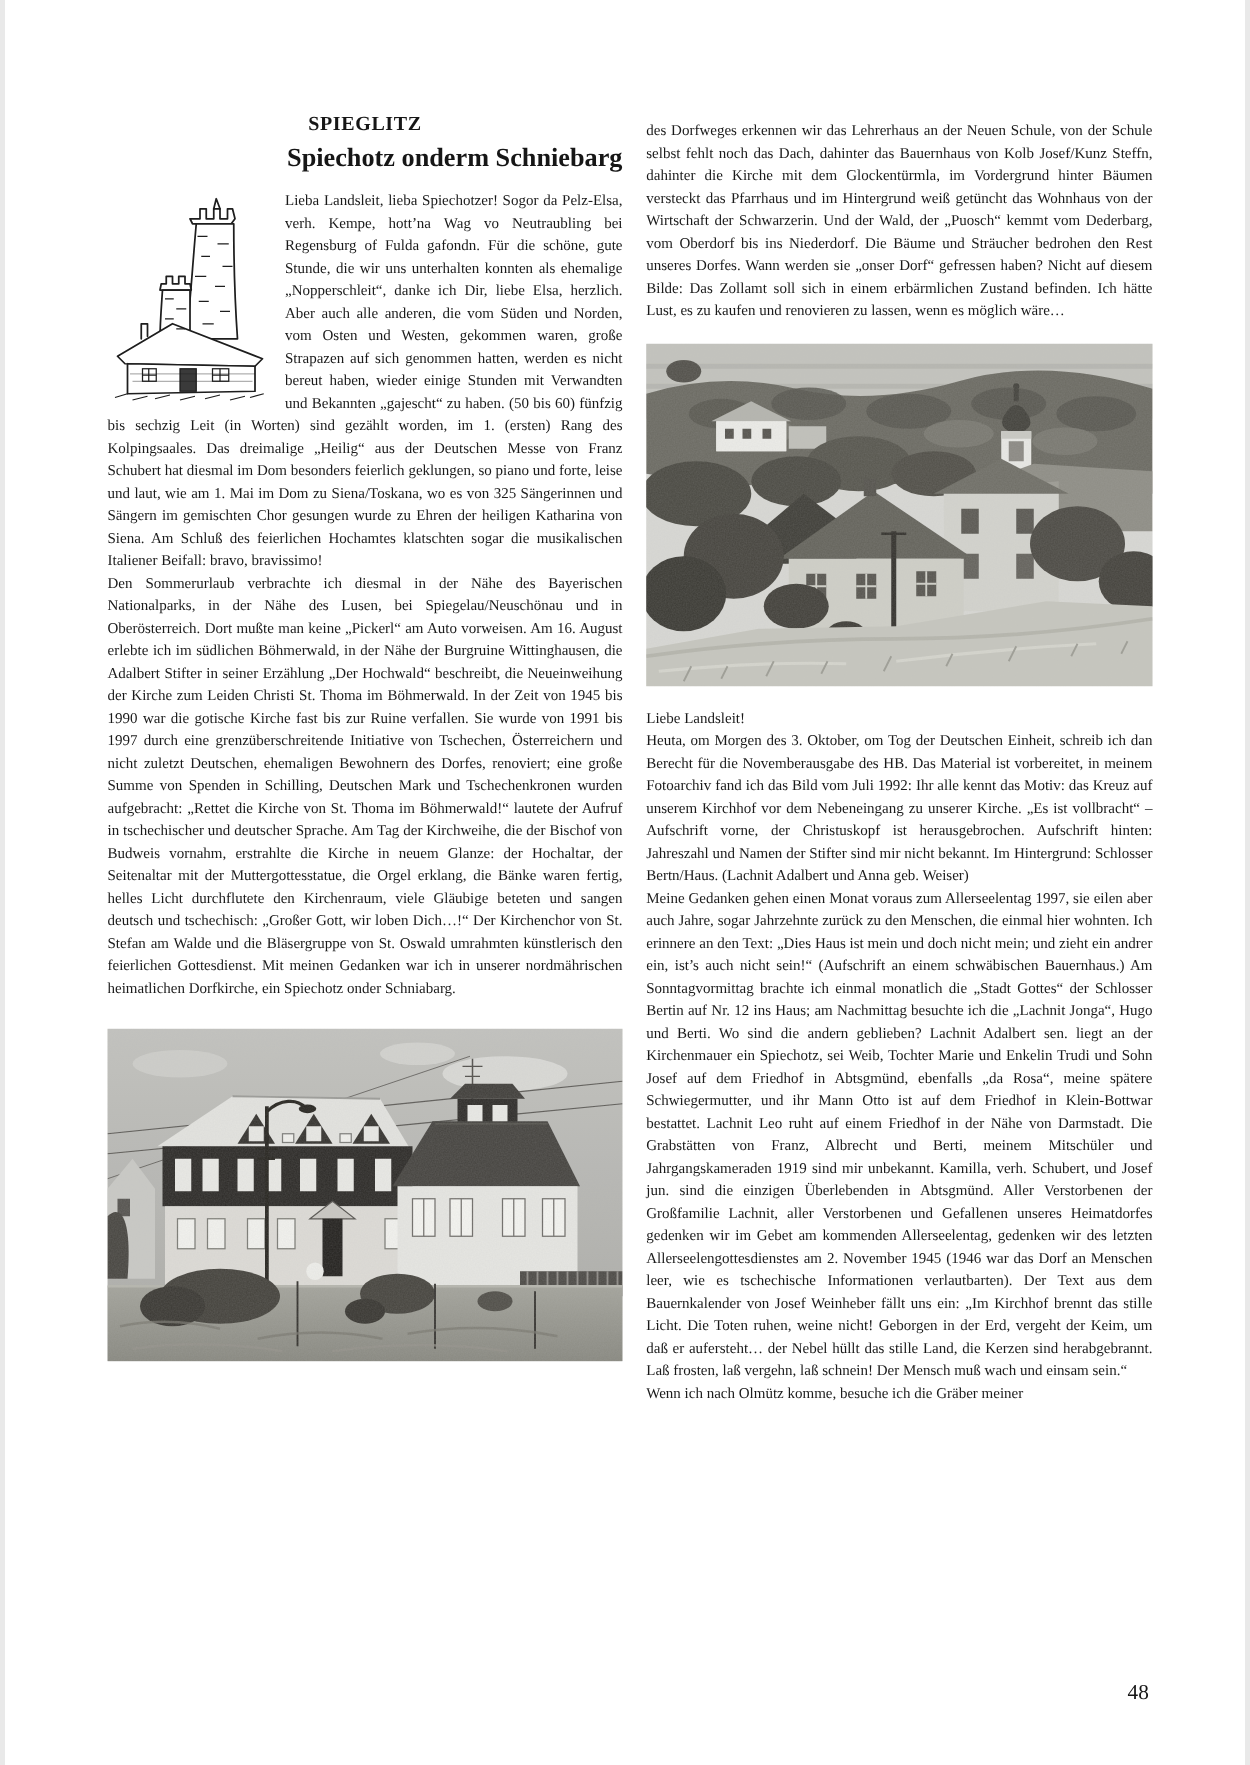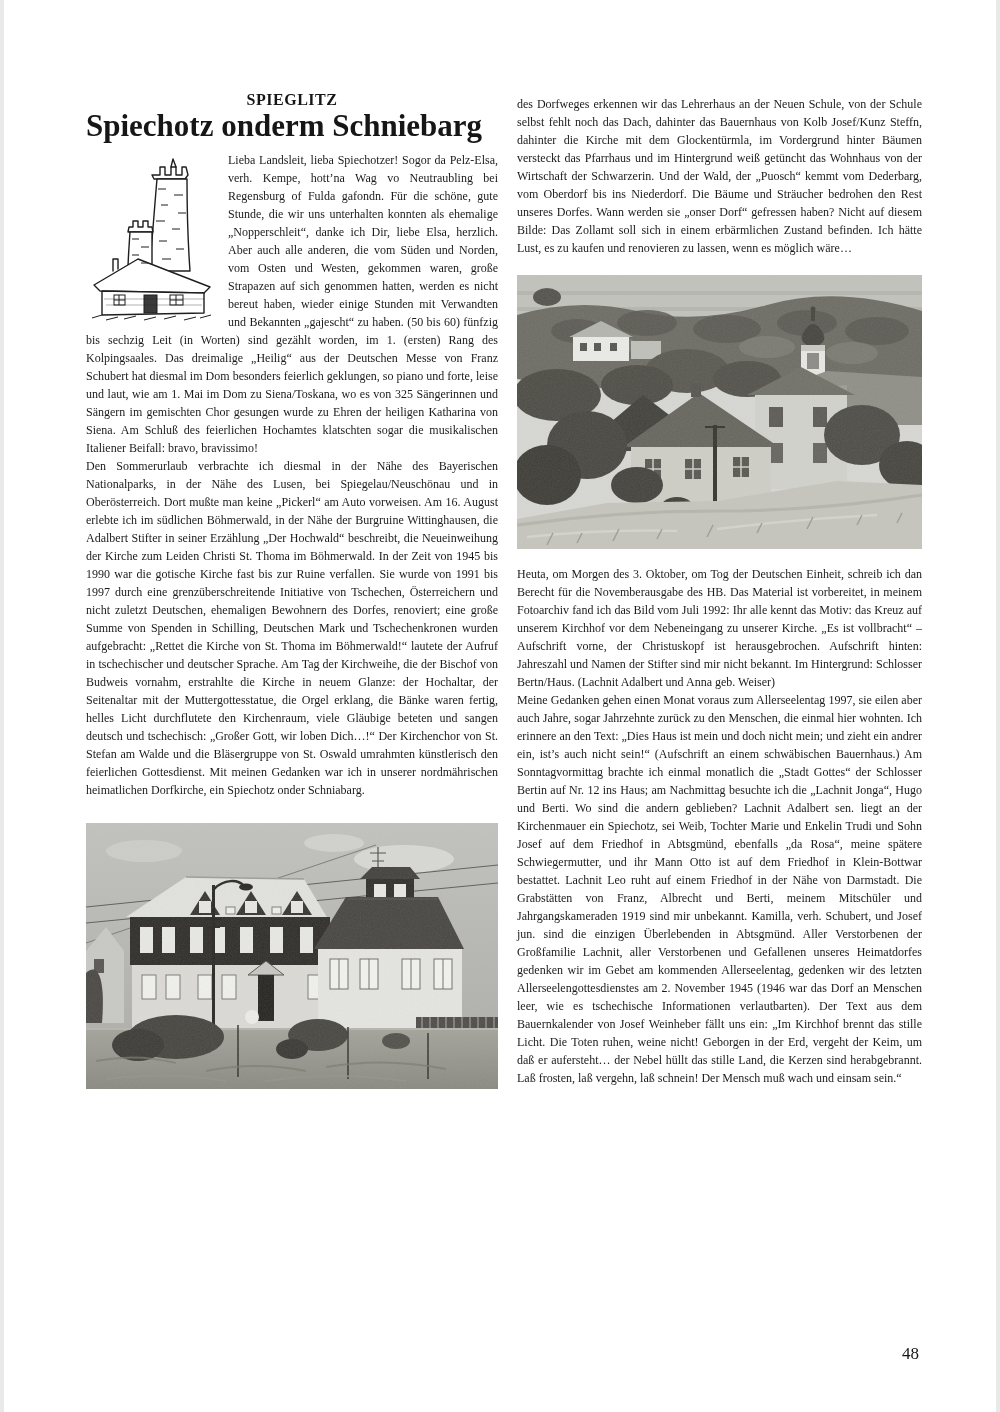--- a/index.html
+++ b/index.html
@@ -9,21 +9,21 @@
     font-family:"Liberation Serif","DejaVu Serif",serif;color:#161616;
   }
   .col{position:absolute;}
   .col-left{left:82px;top:90px;width:412px;}
   .col-right{left:513px;top:95px;width:405px;}
   .kicker{
     text-align:center;font-weight:bold;font-size:16px;line-height:19px;
     letter-spacing:0.5px;margin:0;
   }
   .title{
-    text-align:left;font-weight:bold;font-size:31px;line-height:26px;
+    text-align:right;font-weight:bold;font-size:21px;line-height:26px;
     margin:4px 0 12px 0;
   }
   p.body{
     margin:0;font-size:12px;line-height:18px;text-align:justify;
     color:#1a1a1a;
   }
   .illu-float{
     float:left;width:134px;height:170px;margin:2px 8px 2px 0;
   }
   .illu-float svg{display:block;width:100%;height:100%;}
@@ -293,18 +293,20 @@
         <g>
           <polygon points="0,244 90,228 200,226 320,206 405,210 405,274 0,274" fill="#c6c6be"></polygon>
           <path d="M0,250 Q100,236 200,236 T405,220" stroke="#b0b0a8" stroke-width="3" fill="none" opacity="0.8"></path>
           <path d="M10,262 q80,-8 150,-6 M200,254 q80,-10 160,-14" stroke="#d6d6ce" stroke-width="2.5" fill="none" opacity="0.9"></path>
           <path d="M30,270 l6,-12 M60,268 l5,-10 M96,266 l6,-12 M140,264 l5,-10 M190,262 l6,-12 M240,258 l5,-10 M290,254 l6,-12 M340,250 l5,-10 M380,248 l5,-10" stroke="#9d9d95" stroke-width="1.5"></path>
         </g>
         <rect width="405" height="274" filter="url(#grainR)"></rect>
       </svg>
     </div>
 
+    <p class="body">Liebe Landsleit!</p>
     <p class="body">Heuta, om Morgen des 3. Oktober, om Tog der Deutschen Einheit, schreib ich dan Berecht für die Novemberausgabe des HB. Das Material ist vorbereitet, in meinem Fotoarchiv fand ich das Bild vom Juli 1992: Ihr alle kennt das Motiv: das Kreuz auf unserem Kirchhof vor dem Nebeneingang zu unserer Kirche. „Es ist vollbracht“ – Aufschrift vorne, der Christuskopf ist herausgebrochen. Aufschrift hinten: Jahreszahl und Namen der Stifter sind mir nicht bekannt. Im Hintergrund: Schlosser Bertn/Haus. (Lachnit Adalbert und Anna geb. Weiser)</p>
     <p class="body">Meine Gedanken gehen einen Monat voraus zum Allerseelentag 1997, sie eilen aber auch Jahre, sogar Jahrzehnte zurück zu den Menschen, die einmal hier wohnten. Ich erinnere an den Text: „Dies Haus ist mein und doch nicht mein; und zieht ein andrer ein, ist’s auch nicht sein!“ (Aufschrift an einem schwäbischen Bauernhaus.) Am Sonntagvormittag brachte ich einmal monatlich die „Stadt Gottes“ der Schlosser Bertin auf Nr. 12 ins Haus; am Nachmittag besuchte ich die „Lachnit Jonga“, Hugo und Berti. Wo sind die andern geblieben? Lachnit Adalbert sen. liegt an der Kirchenmauer ein Spiechotz, sei Weib, Tochter Marie und Enkelin Trudi und Sohn Josef auf dem Friedhof in Abtsgmünd, ebenfalls „da Rosa“, meine spätere Schwiegermutter, und ihr Mann Otto ist auf dem Friedhof in Klein-Bottwar bestattet. Lachnit Leo ruht auf einem Friedhof in der Nähe von Darmstadt. Die Grabstätten von Franz, Albrecht und Berti, meinem Mitschüler und Jahrgangskameraden 1919 sind mir unbekannt. Kamilla, verh. Schubert, und Josef jun. sind die einzigen Überlebenden in Abtsgmünd. Aller Verstorbenen der Großfamilie Lachnit, aller Verstorbenen und Gefallenen unseres Heimatdorfes gedenken wir im Gebet am kommenden Allerseelentag, gedenken wir des letzten Allerseelengottesdienstes am 2. November 1945 (1946 war das Dorf an Menschen leer, wie es tschechische Informationen verlautbarten). Der Text aus dem Bauernkalender von Josef Weinheber fällt uns ein: „Im Kirchhof brennt das stille Licht. Die Toten ruhen, weine nicht! Geborgen in der Erd, vergeht der Keim, um daß er aufersteht… der Nebel hüllt das stille Land, die Kerzen sind herabgebrannt. Laß frosten, laß vergehn, laß schnein! Der Mensch muß wach und einsam sein.“</p>
+    <p class="body">Wenn ich nach Olmütz komme, besuche ich die Gräber meiner</p>
   </div>
 
   <div class="page-number">48</div>
 </div>
 
 </body></html>

